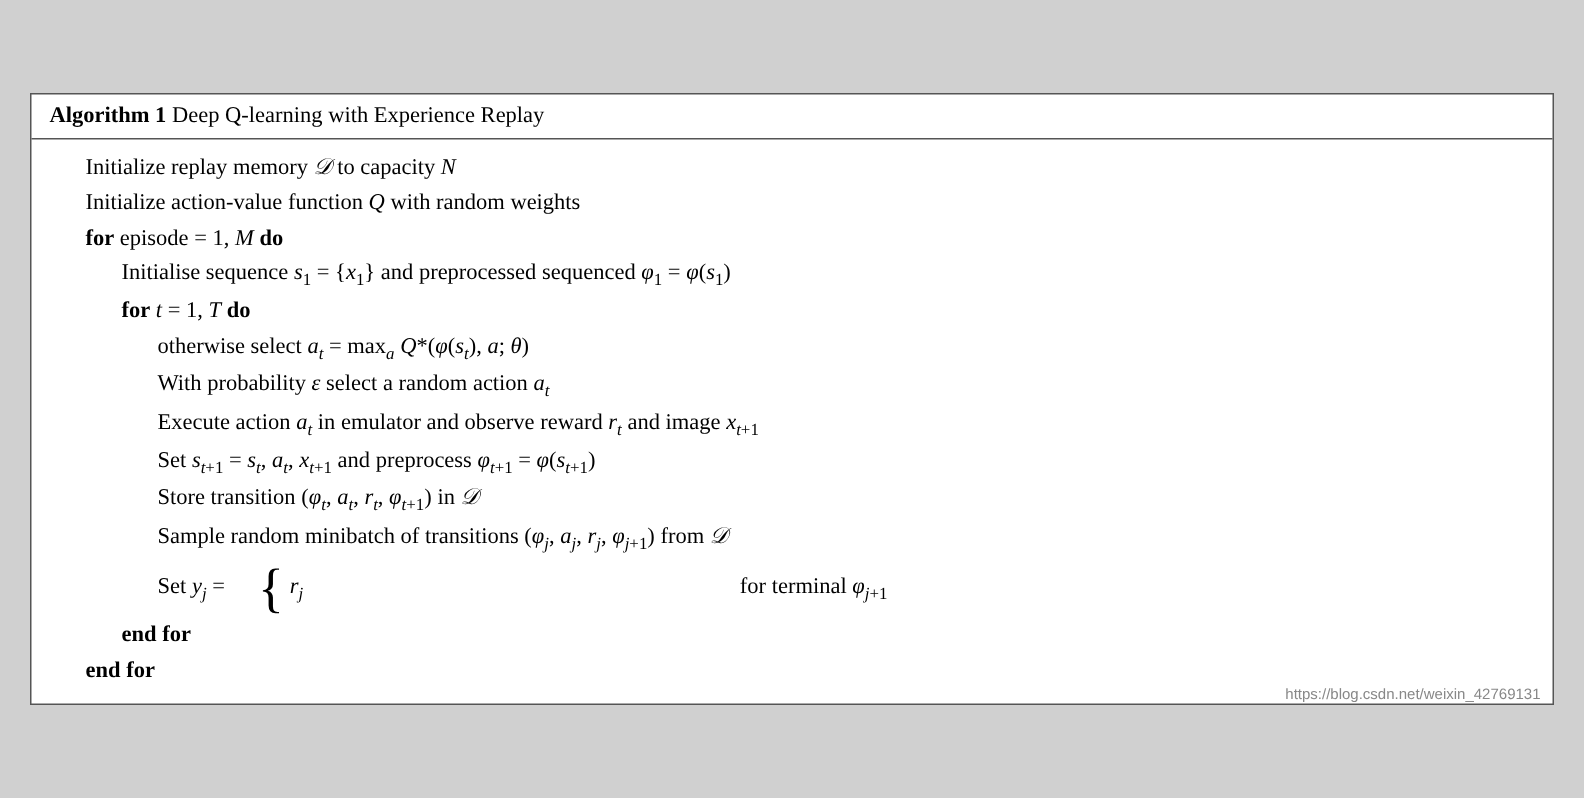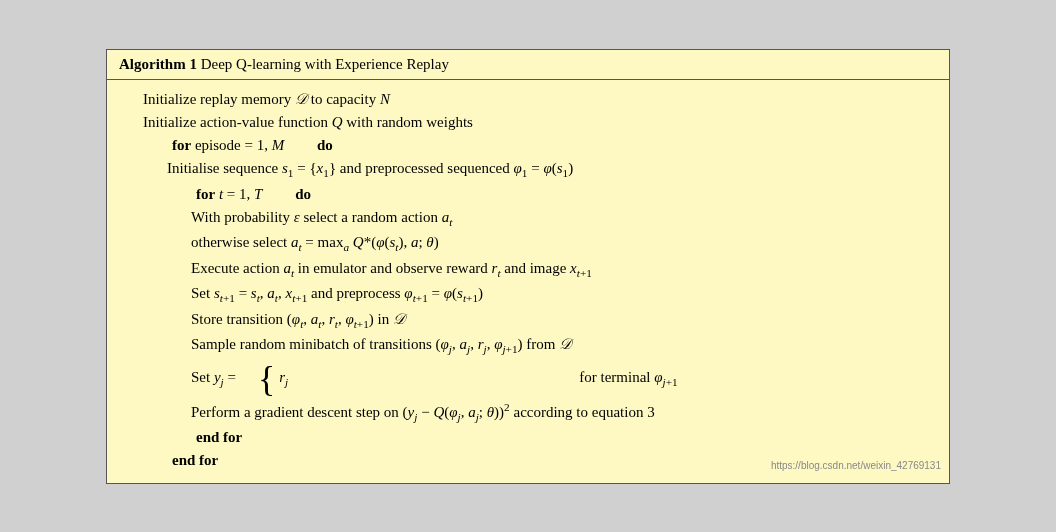--- a/index.html
+++ b/index.html
@@ -7,23 +7,23 @@
       background: #d0d0d0;
       display: flex;
       justify-content: center;
       align-items: center;
       width: 1056px;
       height: 532px;
       font-family: 'Times New Roman', Times, serif;
       font-size: 15px;
     }
     .algorithm-box {
-      background: #fef9c3;
+      background: #ffffff;
       border: 1.5px solid #555;
-      width: 844px;
+      width: 1016px;
       padding: 0;
       position: relative;
     }
     .algo-header {
       border-bottom: 1.5px solid #555;
       padding: 6px 12px;
       font-size: 15px;
     }
     .algo-header .algo-title-bold {
       font-weight: bold;
@@ -32,21 +32,21 @@
       padding: 8px 12px 10px 12px;
       line-height: 1.55;
     }
     .line {
       display: block;
       white-space: nowrap;
     }
     .indent1 { padding-left: 24px; }
     .indent2 { padding-left: 48px; }
     .indent3 { padding-left: 72px; }
-    .bold { font-weight: bold; margin-left: 29px; }
+    .bold { font-weight: bold; }
 
     
     sub { font-size: 0.75em; vertical-align: sub; }
     sup { font-size: 0.75em; vertical-align: super; }
 
     .set-yj-container {
       display: flex;
       align-items: center;
       padding-left: 72px;
       line-height: 1.55;
@@ -71,21 +71,21 @@
       align-items: center;
     }
     .case-formula {
       min-width: 280px;
     }
     .case-condition {
       margin-left: 20px;
     }
     .watermark {
       position: absolute;
-      bottom: 12px;
+      bottom: 0;
       right: 8px;
       font-size: 10px;
       color: #888;
       font-family: Arial, sans-serif;
     }
   </style>
 </head>
 <body>
 
 <div class="algorithm-box">
@@ -108,25 +108,25 @@
 
     <span class="line indent2">
       Initialise sequence <em>s</em><sub>1</sub> = {<em>x</em><sub>1</sub>} and preprocessed sequenced <em>φ</em><sub>1</sub> = <em>φ</em>(<em>s</em><sub>1</sub>)
     </span>
 
     <span class="line indent2">
       <span class="bold">for</span> <em>t</em> = 1, <em>T</em> <span class="bold">do</span>
     </span>
 
     <span class="line indent3">
-      With probability <em>ε</em> select a random action <em>a</em><sub><em>t</em></sub>
+      otherwise select <em>a</em><sub><em>t</em></sub> = max<sub><em>a</em></sub> <em>Q</em>*(<em>φ</em>(<em>s</em><sub><em>t</em></sub>), <em>a</em>; <em>θ</em>)
     </span>
 
     <span class="line indent3">
-      otherwise select <em>a</em><sub><em>t</em></sub> = max<sub><em>a</em></sub> <em>Q</em>*(<em>φ</em>(<em>s</em><sub><em>t</em></sub>), <em>a</em>; <em>θ</em>)
+      With probability <em>ε</em> select a random action <em>a</em><sub><em>t</em></sub>
     </span>
 
     <span class="line indent3">
       Execute action <em>a</em><sub><em>t</em></sub> in emulator and observe reward <em>r</em><sub><em>t</em></sub> and image <em>x</em><sub><em>t</em>+1</sub>
     </span>
 
     <span class="line indent3">
       Set <em>s</em><sub><em>t</em>+1</sub> = <em>s</em><sub><em>t</em></sub>, <em>a</em><sub><em>t</em></sub>, <em>x</em><sub><em>t</em>+1</sub> and preprocess <em>φ</em><sub><em>t</em>+1</sub> = <em>φ</em>(<em>s</em><sub><em>t</em>+1</sub>)
     </span>
 
@@ -150,23 +150,20 @@
           </span>
           <span class="case-condition">
             for terminal <em>φ</em><sub><em>j</em>+1</sub>
           </span>
         </div>
         <div class="case-row">
         </div>
       </div>
     </div>
 
-    <span class="line indent3">
-      Perform a gradient descent step on (<em>y</em><sub><em>j</em></sub> − <em>Q</em>(<em>φ</em><sub><em>j</em></sub>, <em>a</em><sub><em>j</em></sub>; <em>θ</em>))<sup>2</sup> according to equation 3
-    </span>
 
     <span class="line indent2">
       <span class="bold">end for</span>
     </span>
 
     <span class="line indent1">
       <span class="bold">end for</span>
     </span>
 
   </div>

